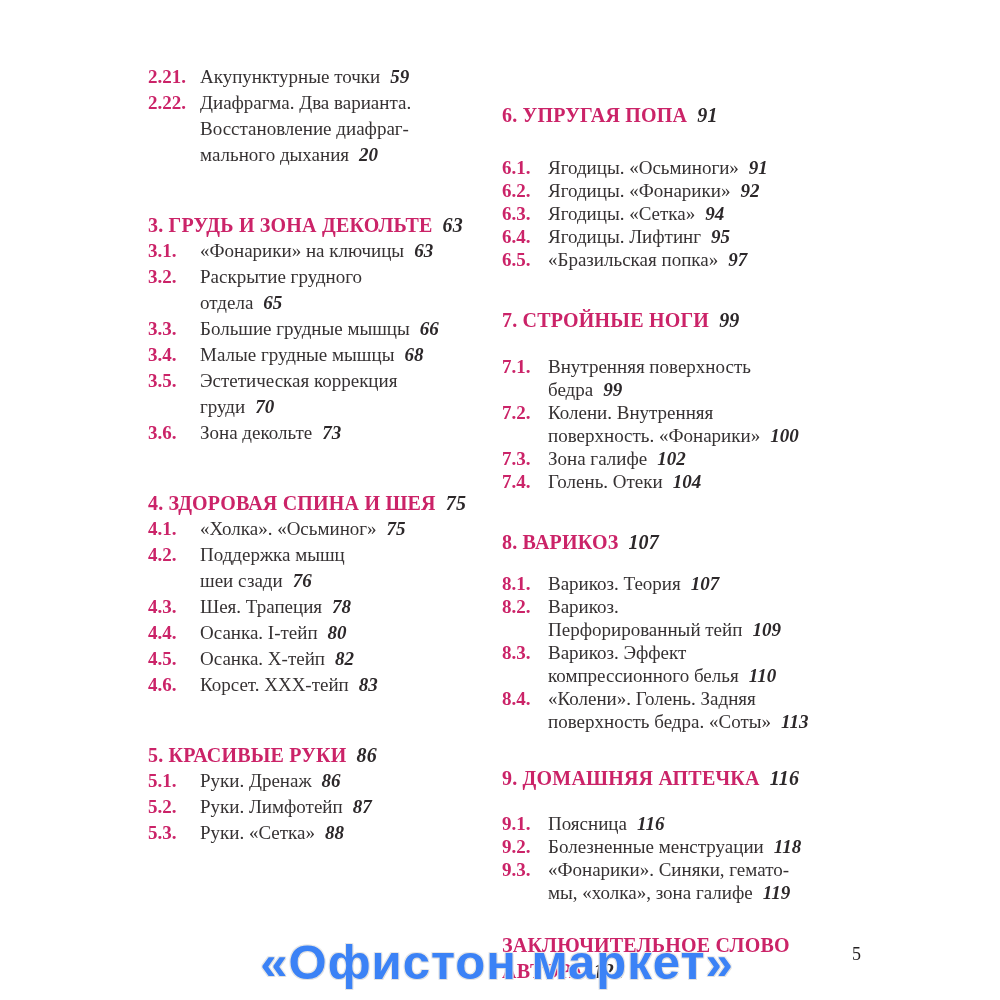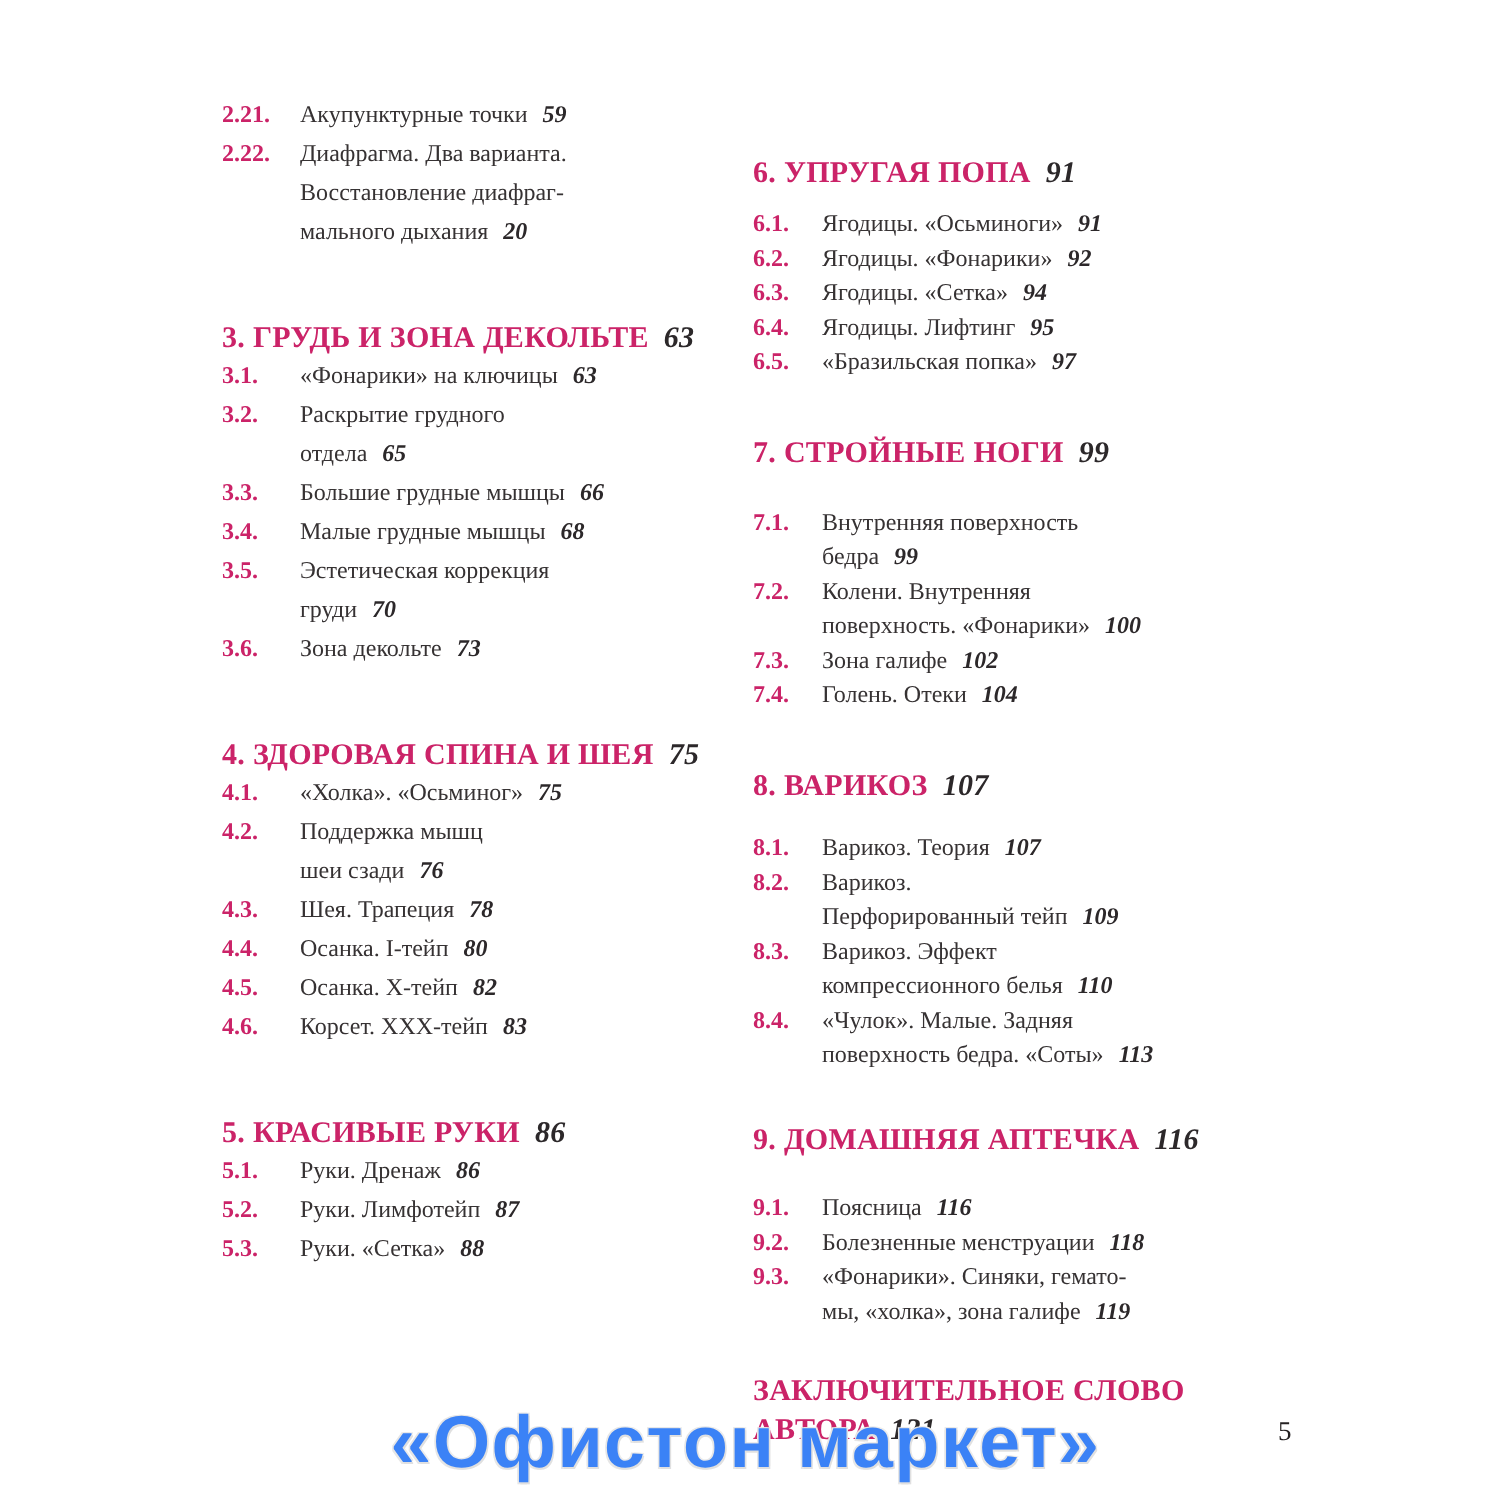--- a/index.html
+++ b/index.html
@@ -25,31 +25,31 @@
 
   .sec-heading {
     font-weight: bold;
     font-size: 20px;
     line-height: 26px;
     color: #cb2368;
     letter-spacing: 0.2px;
   }
   .sec-heading .line { white-space: nowrap; }
 
-  .sec-items { font-size: 16px; }
+  .sec-items { font-size: 19px; }
   #col-left  .sec-items { line-height: 26px; }
   #col-right .sec-items { line-height: 23px; }
 
   
   .toc-col .sec-heading { margin-top: 44px; }
   .toc-col .sec-items   { }
   .toc-col > :first-child { margin-top: 0; }
   #col-right .sec-heading { margin-top: 36px; }
   #col-right .sec-items   { margin-top: 21px; }
-  #col-right > :nth-child(2) { margin-top: 10px; } 
+  #col-right > :nth-child(2) { margin-top: 28px; } 
   #col-right > :nth-child(4) { margin-top: 22px; } 
   #col-right > :nth-child(6) { margin-top: 17px; } 
   #col-right > :nth-child(7) { margin-top: 32px; } 
   #col-right > :nth-child(9) { margin-top: 28px; } 
 
   .item { display: flex; align-items: flex-start; }
   .item .num {
     flex: 0 0 auto;
     font-weight: bold;
     color: #cb2368;
@@ -312,21 +312,21 @@
         <div class="item">
           <span class="num">8.3.</span>
           <div class="txt">
             <div class="line">Варикоз. Эффект</div>
             <div class="line">компрессионного белья<span class="pg">110</span></div>
           </div>
         </div>
         <div class="item">
           <span class="num">8.4.</span>
           <div class="txt">
-            <div class="line">«Чулок». Малые. Задняя</div>
+            <div class="line">«Колени». Голень. Задняя</div>
             <div class="line">поверхность бедра. «Соты»<span class="pg">113</span></div>
           </div>
         </div>
       </div>
       <div class="sec sec-heading">
         <div class="line">9. ДОМАШНЯЯ АПТЕЧКА<span class="pg">116</span></div>
       </div>
       <div class="sec sec-items">
         <div class="item">
           <span class="num">9.1.</span>

